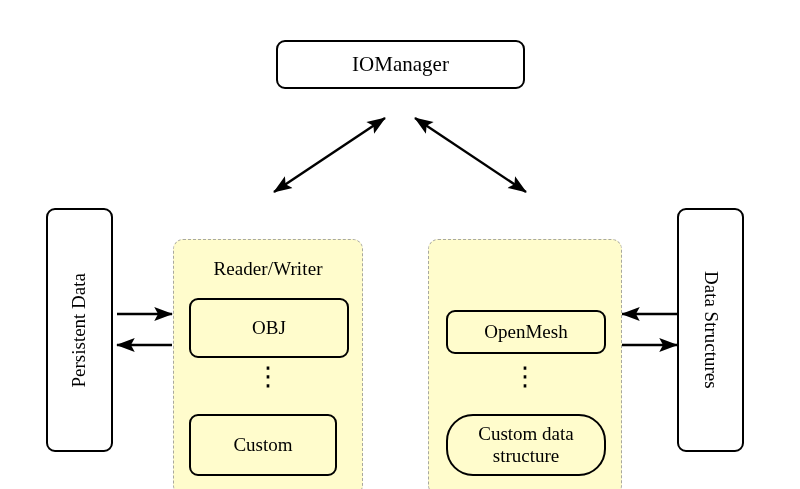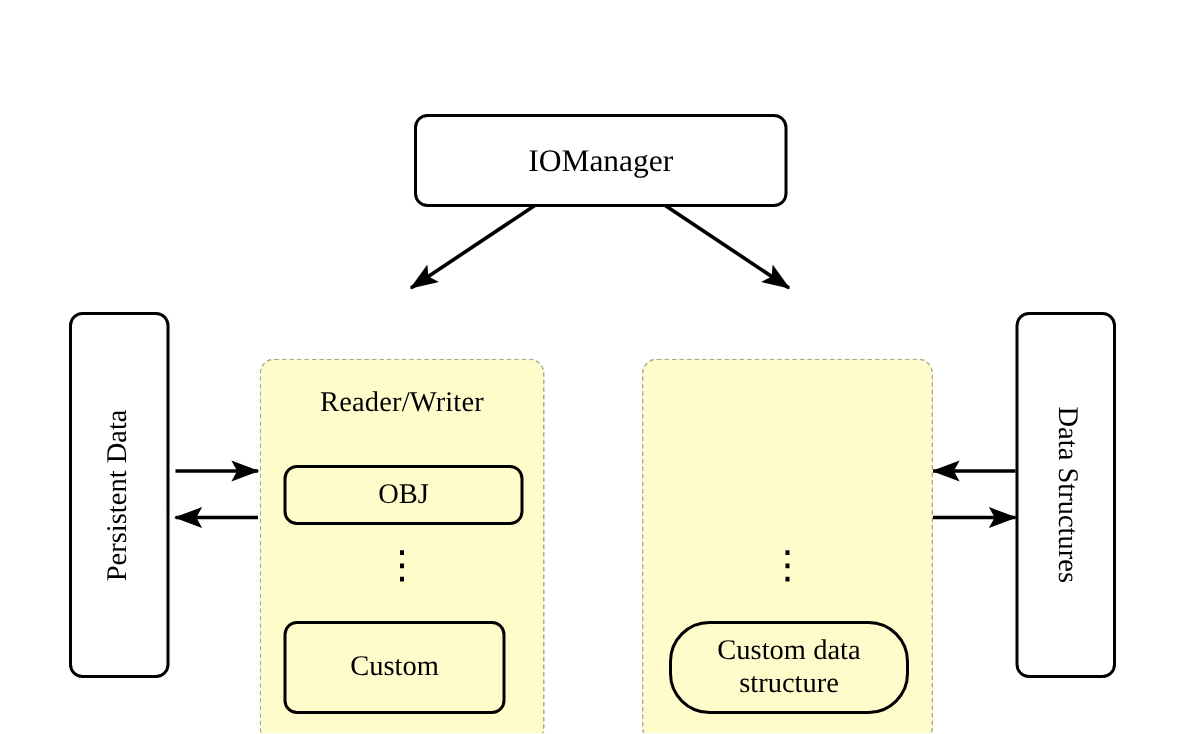--- a/index.html
+++ b/index.html
@@ -118,50 +118,53 @@
 
     <g>
       <line x1="677" y1="314" x2="622" y2="314" stroke="#000000" stroke-width="2.4" marker-end="url(#ah)"></line>
     </g>
 
     <g>
       <line x1="622" y1="345" x2="677" y2="345" stroke="#000000" stroke-width="2.4" marker-end="url(#ah)"></line>
     </g>
   </svg>
 
-  <div class="node hard-box" style="left:276px; top:40px; width:249px; height:62px;margin-top:36px;">
+  <div class="node hard-box" style="left:276px; top:40px; width:249px; height:49px;">
     <span class="title-text">IOManager</span>
   </div>
 
   <div class="node hard-box" style="left:46px; top:208px; width:67px; height:244px;">
     <span class="vert-label-ccw">Persistent Data</span>
   </div>
 
   <div class="node hard-box" style="left:677px; top:208px; width:67px; height:244px;">
     <span class="vert-label-cw">Data Structures</span>
   </div>
 
   <div class="dashed-group" style="left:173px; top:199px; width:190px; height:256px;">
     <div class="group-title" style="top:18px;">Reader/Writer</div>
 
-    <div class="node inner-box" style="left:15px; top:70px; width:160px; height:40px;">
+    <div class="node inner-box" style="left:15px; top:58px; width:160px; height:60px;">
       <span class="box-text">OBJ</span>
     </div>
 
     <div class="ellipsis-v" style="left:0; right:0; top:124px;">
       <span>⋮</span>
     </div>
 
     <div class="node inner-box" style="left:15px; top:174px; width:148px; height:62px; flex-direction:row;">
       <span class="box-text">Custom</span>
     </div>
   </div>
 
   <div class="dashed-group" style="left:428px; top:199px; width:194px; height:256px;">
 
+    <div class="node inner-box" style="left:17px; top:70px; width:160px; height:44px;">
+      <span class="box-text">OpenMesh</span>
+    </div>
 
     <div class="ellipsis-v" style="left:0; right:0; top:124px;">
       <span>⋮</span>
     </div>
 
     <div class="node inner-box" style="left:17px; top:174px; width:160px; height:62px; flex-direction:column;border-radius:27px;">
       <span class="box-text">Custom data</span>
       <span class="box-text">structure</span>
     </div>
   </div>

